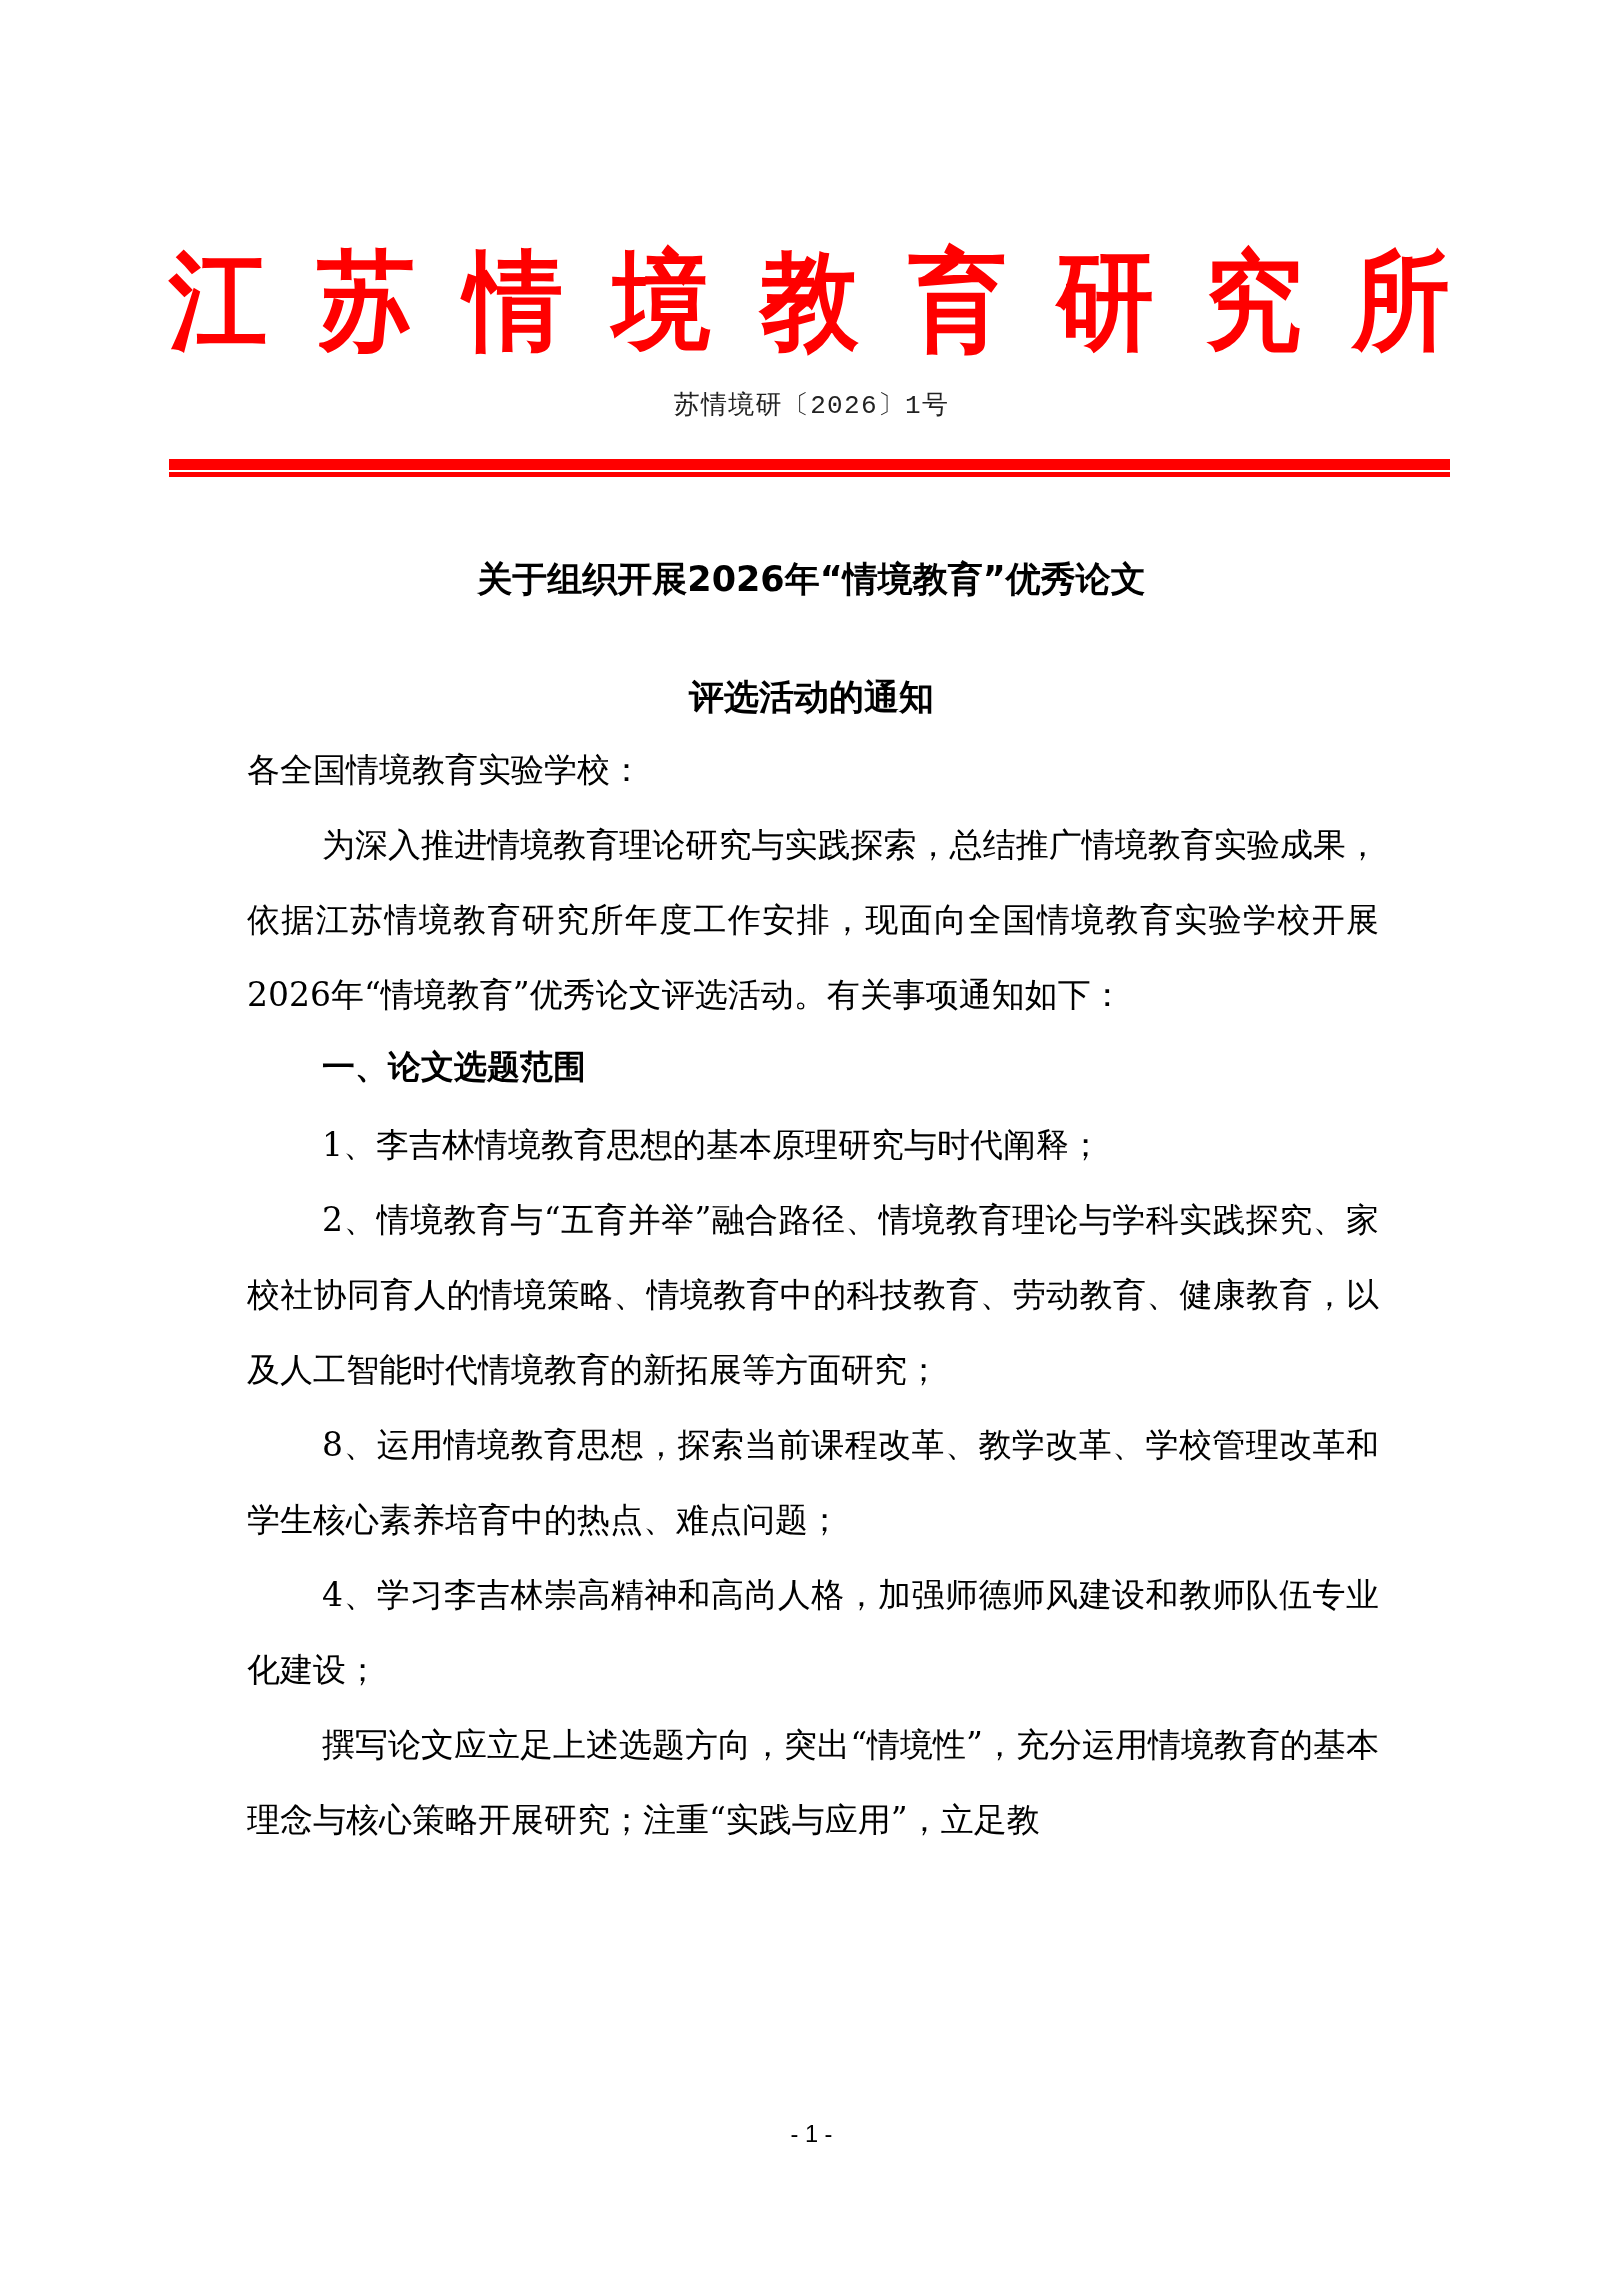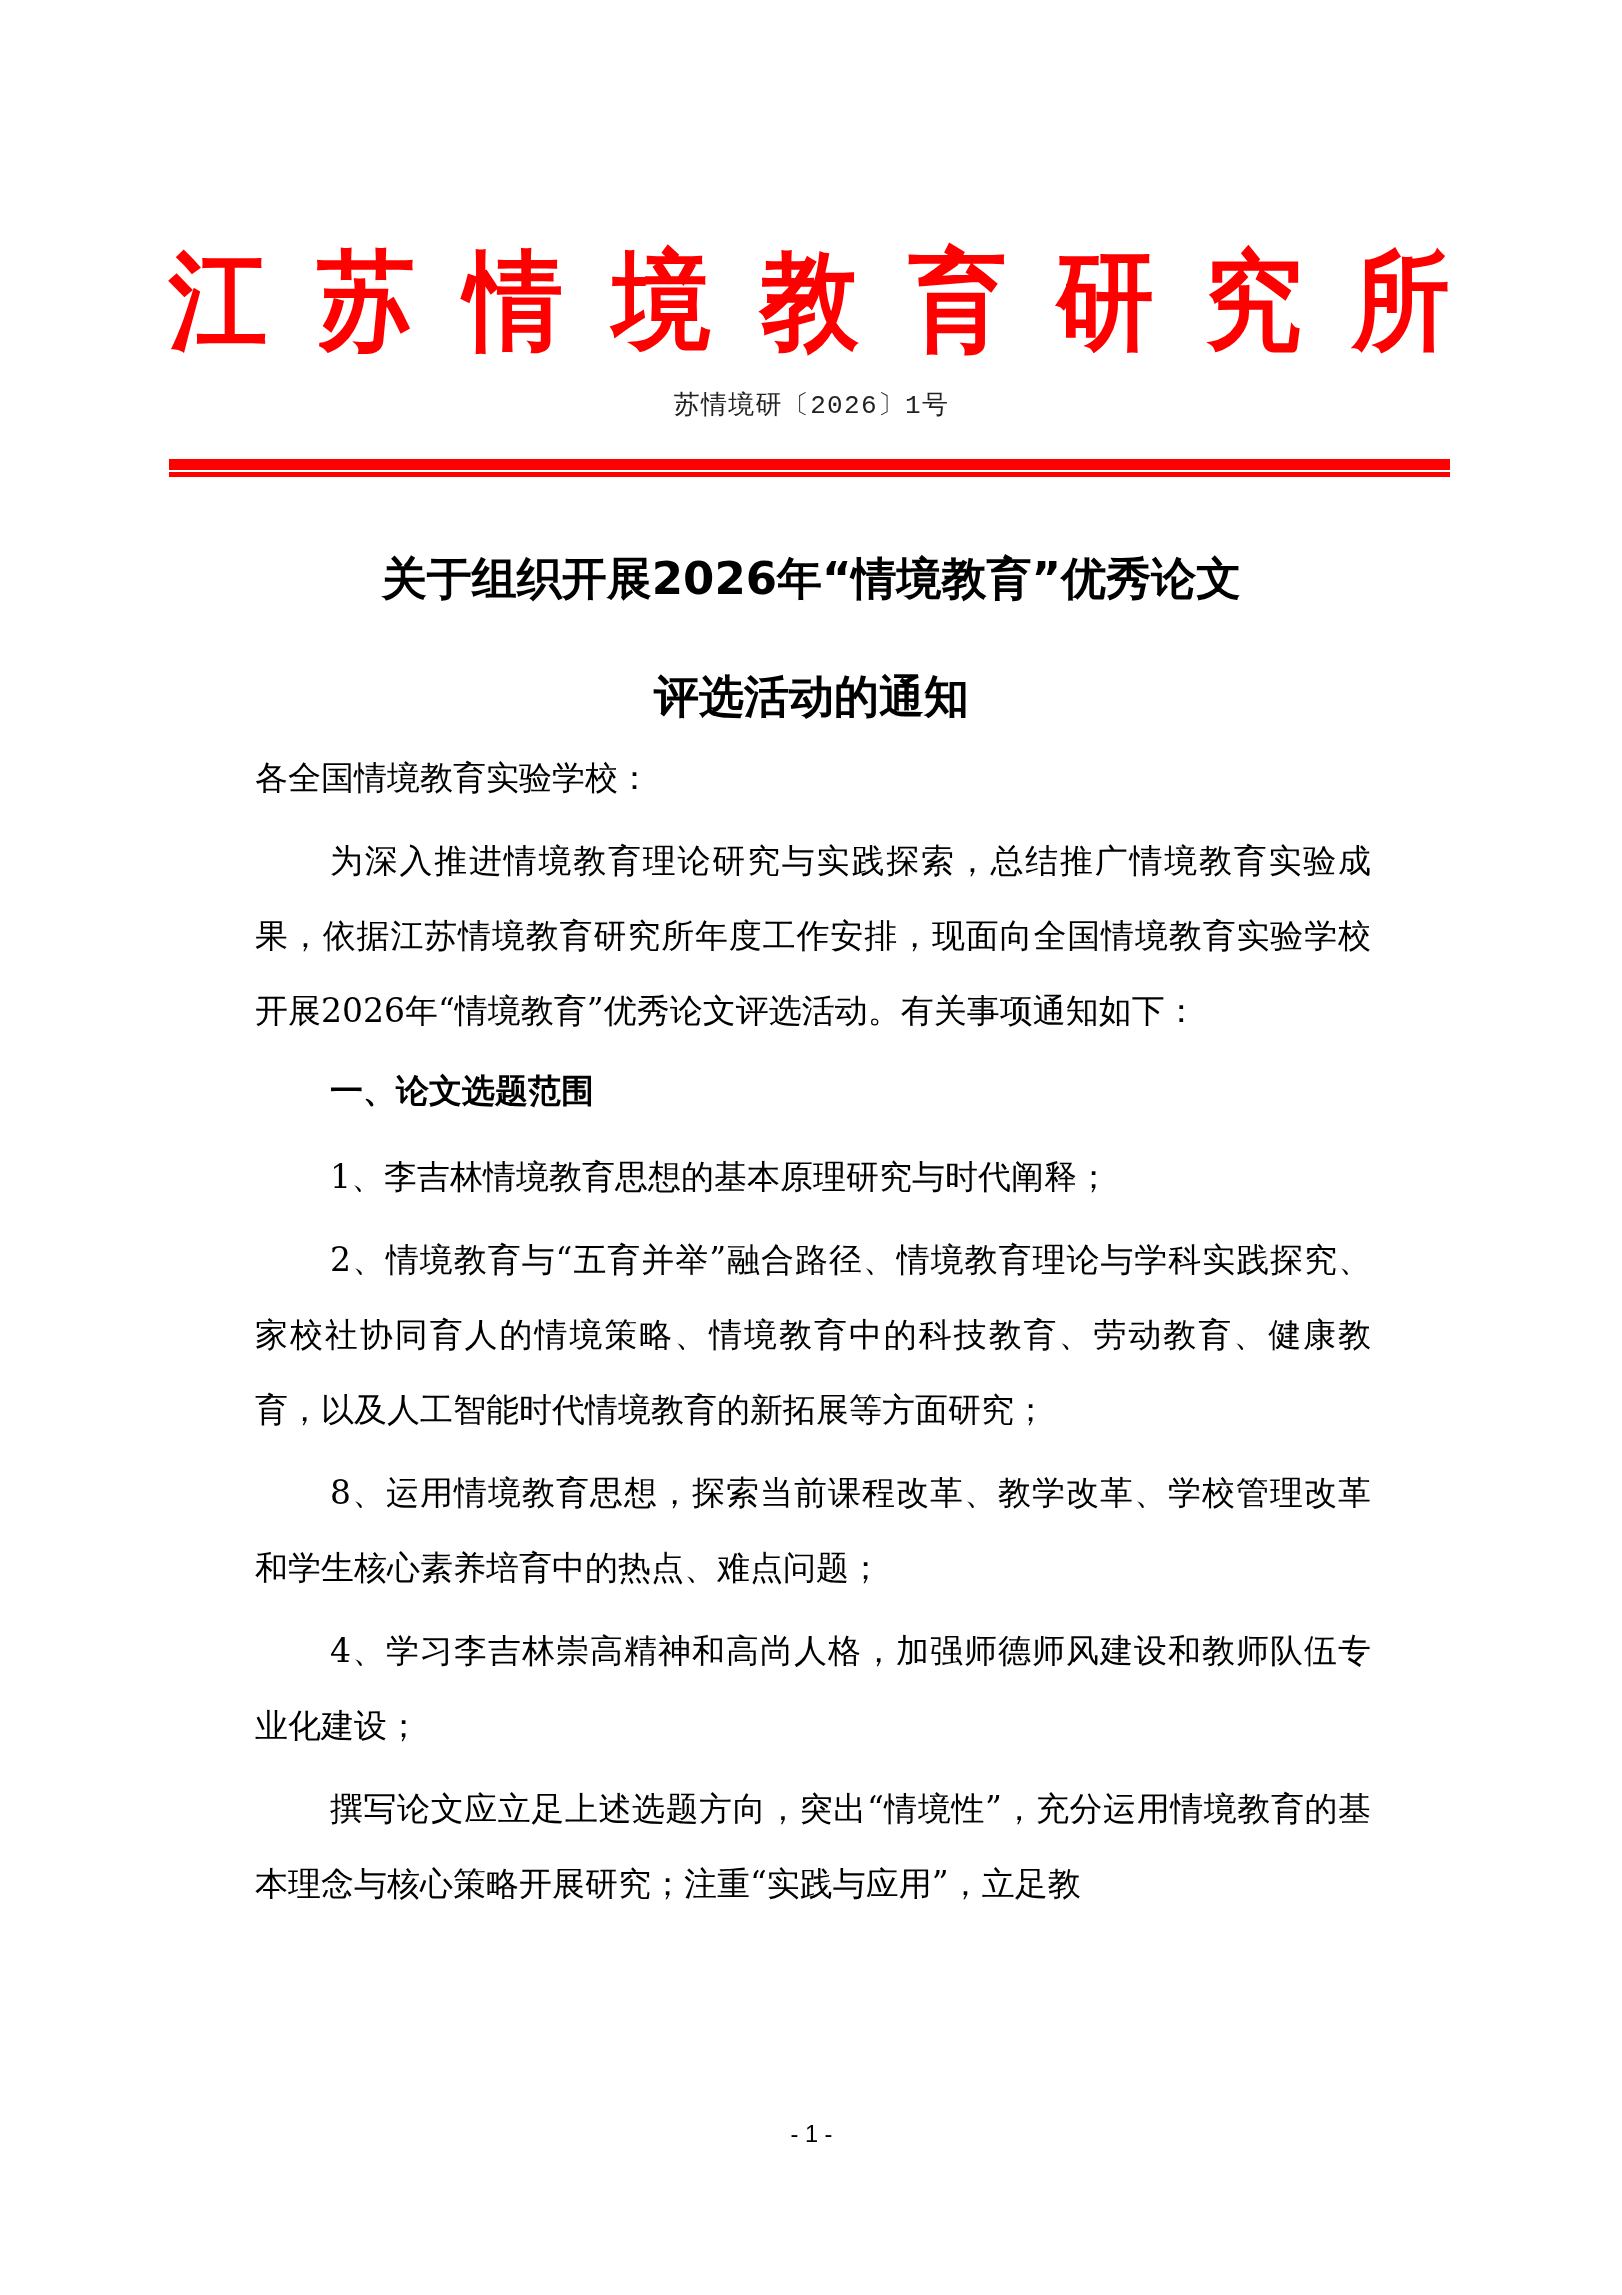--- a/index.html
+++ b/index.html
@@ -69,40 +69,40 @@
     height: 4.6px;
     background: #ff0000;
   }
   .doc-title {
     position: absolute;
     left: 0;
     width: 1623px;
     text-align: center;
     font-family: "DejaVu Sans", "Liberation Sans", sans-serif;
     font-weight: bold;
-    font-size: 45px;
+    font-size: 35px;
     line-height: 46px;
     color: #000000;
   }
   .doc-title.line1 { top: 556px; }
   .doc-title.line2 { top: 674px; }
   .body-text {
     position: absolute;
     left: 247px;
     width: 1132px;
     top: 732px;
     font-family: "DejaVu Serif", "Liberation Serif", serif;
     font-size: 33px;
     line-height: 75px;
     color: #000000;
     text-align: justify;
     text-justify: inter-character;
   }
   .body-text p {
-    margin: 8px;
+    margin: 0;
     padding: 0;
   }
   .body-text p.indent {
     text-indent: 75px;
   }
   .body-text p.heading {
     text-indent: 75px;
     font-family: Liberation Mono, monospace;
     font-weight: bold;
   }

